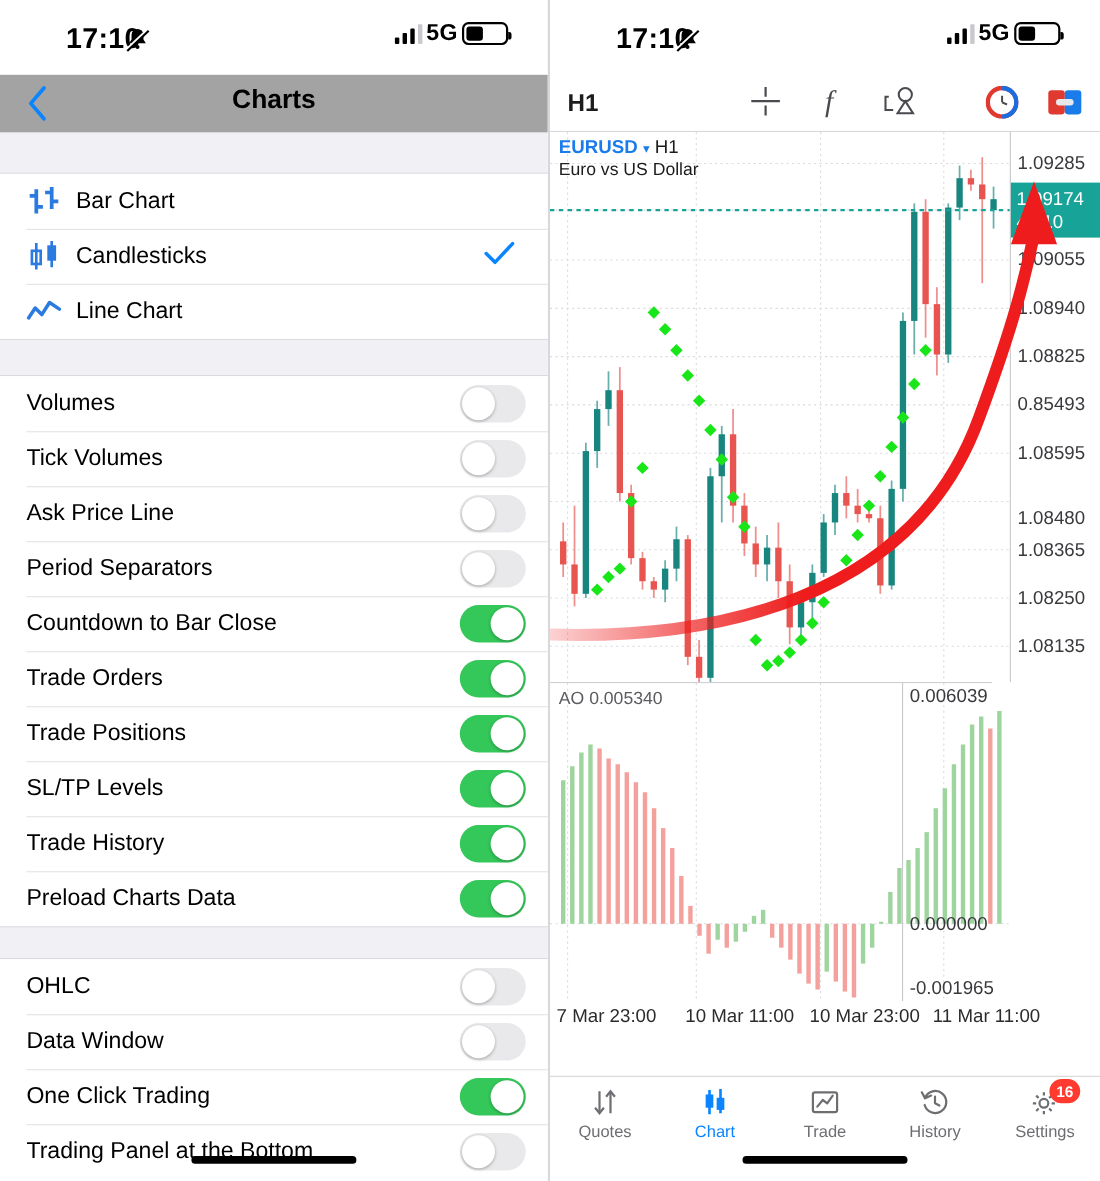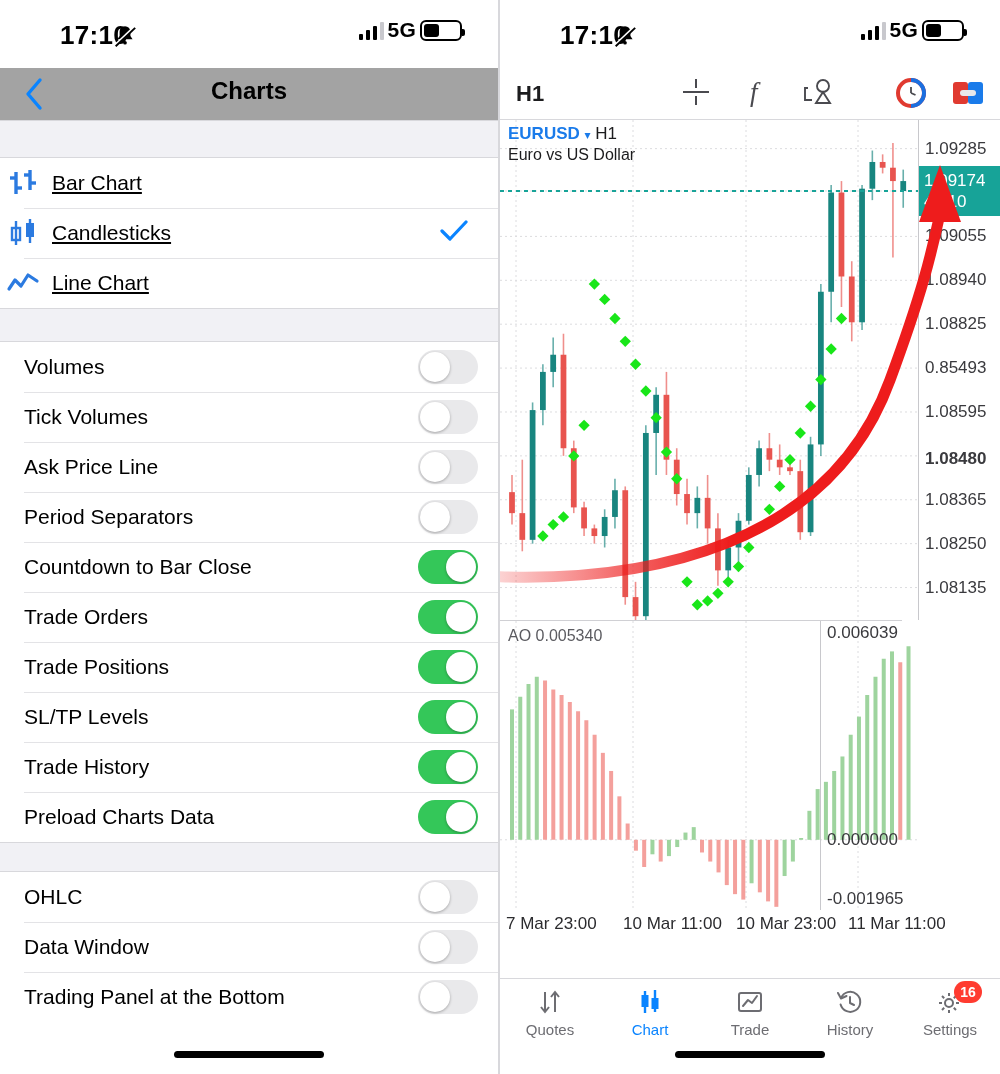--- a/index.html
+++ b/index.html
@@ -58,21 +58,21 @@
   .gap-b { height: 34px; }
   .gap-c { height: 30px; }
 
   .row {
     height: 50px; position: relative; display: flex; align-items: center;
     padding-left: 24px; background: #fff; cursor: pointer;
   }
   .row + .row::before {
     content: ""; position: absolute; left: 24px; right: 0; top: 0; height: 1px; background: #e3e3e6;
   }
-  .row-type { padding-left: 6px; text-decoration: underline; }
+  .row-type { padding-left: 23px; }
   .row-label { font-size: 21px; color: #000; }
   .type-icon { width: 46px; display: flex; align-items: center; justify-content: flex-start; }
   .check { position: absolute; right: 30px; top: 50%; transform: translateY(-50%); color: #0a84ff; }
 
   .tgl {
     position: absolute; right: 20px; top: 50%; transform: translateY(-50%);
     width: 60px; height: 34px; border-radius: 17px; background: #e9e9eb; cursor: pointer;
   }
   .tgl::after {
     content: ""; position: absolute; top: 2px; left: 2px; width: 30px; height: 30px;
@@ -258,20 +258,24 @@
 
     <div class="gap gap-c"></div>
 
     <div class="row">
       <span class="row-label">OHLC</span>
       <span class="tgl"></span>
     </div>
     <div class="row">
       <span class="row-label">Data Window</span>
       <span class="tgl"></span>
+    </div>
+    <div class="row">
+      <span class="row-label">One Click Trading</span>
+      <span class="tgl on"></span>
     </div>
     <div class="row">
       <span class="row-label">Trading Panel at the Bottom</span>
       <span class="tgl"></span>
     </div>
 
     <div class="home-indicator"></div>
   </div>
 
   <div class="panel-right">
@@ -482,21 +486,21 @@
           <span style="top: 28.626px;">1.09285</span>
           <div class="price-badge" style="top: 70.9924px;">
             <div>1.09174</div>
             <div class="badge-t2">49:10</div>
           </div>
           <span style="top: 116.412px;">1.09055</span>
           <span style="top: 160.305px;">1.08940</span>
           <span style="top: 204.198px;">1.08825</span>
           <span style="top: 248.092px;">0.85493</span>
           <span style="top: 291.985px;">1.08595</span>
-          <span style="top: 339px; font-weight: bold;">1.08480</span>
+          <span style="top: 351px;">1.08480</span>
           <span style="top: 379.771px;">1.08365</span>
           <span style="top: 423.664px;">1.08250</span>
           <span style="top: 467.557px;">1.08135</span>
         </div>
     </div>
 
     <div class="sub-wrap">
       <div class="ao-label">
         <span>AO</span>
         <span>0.005340</span>

